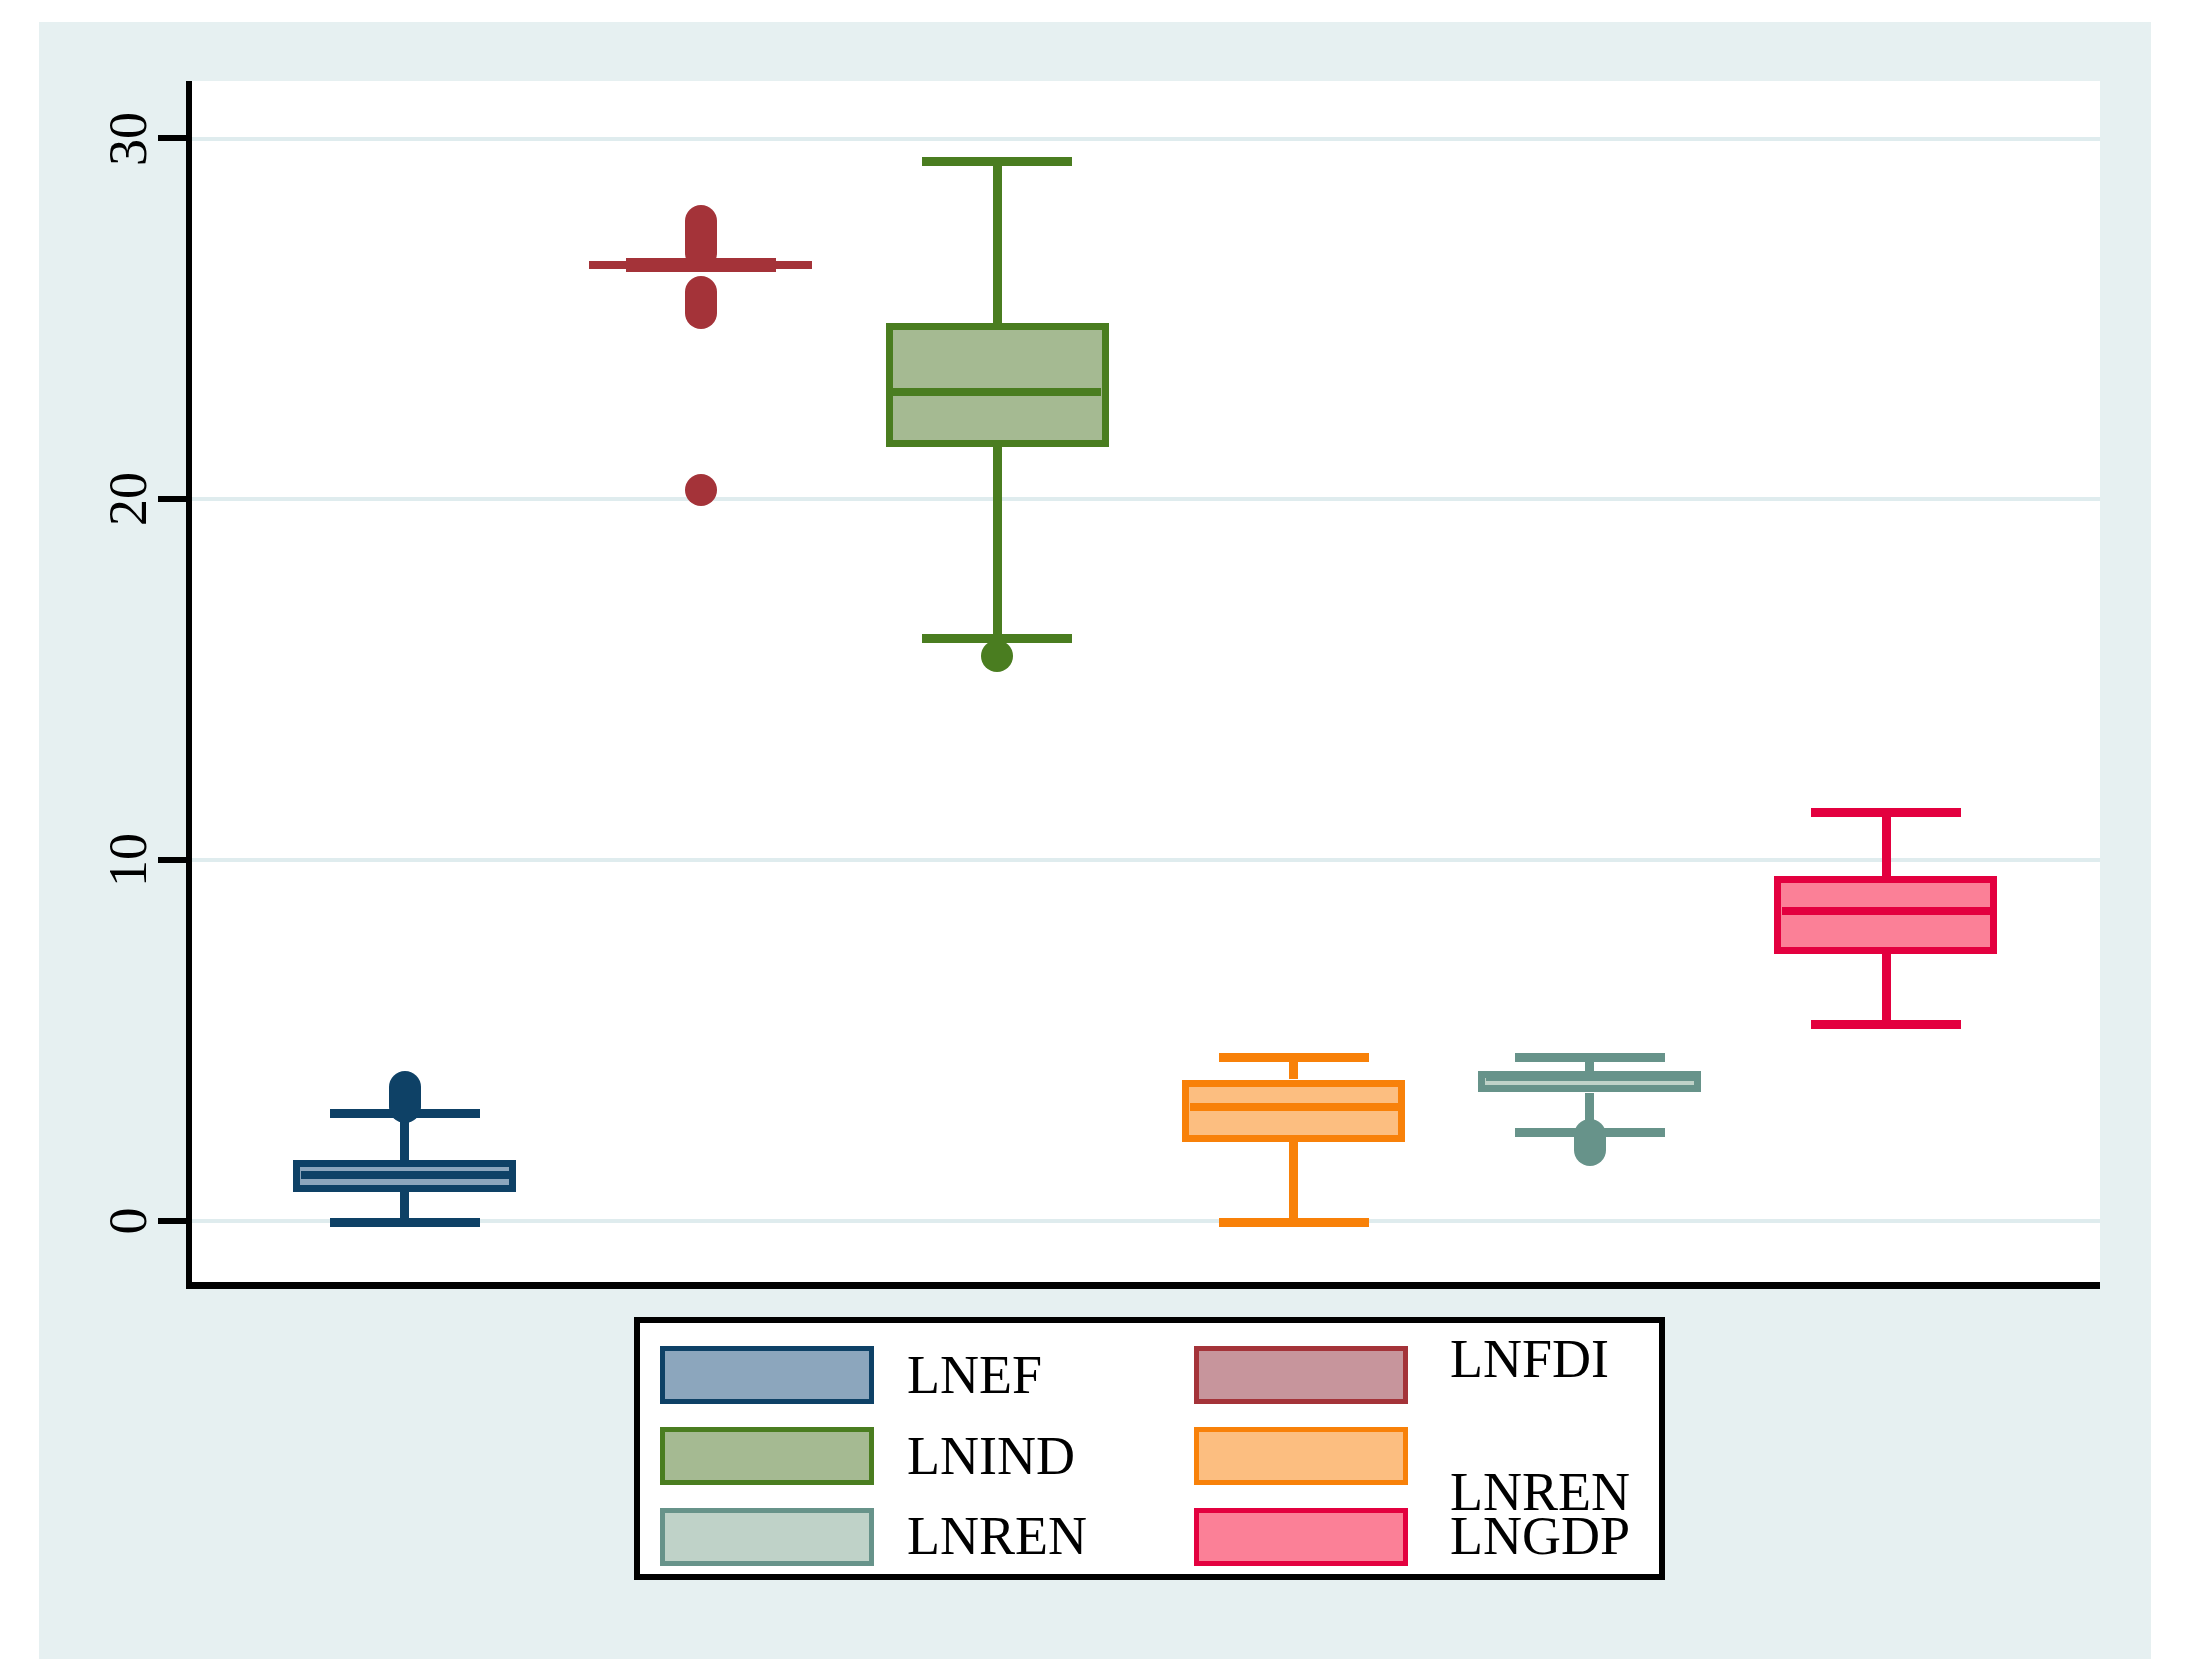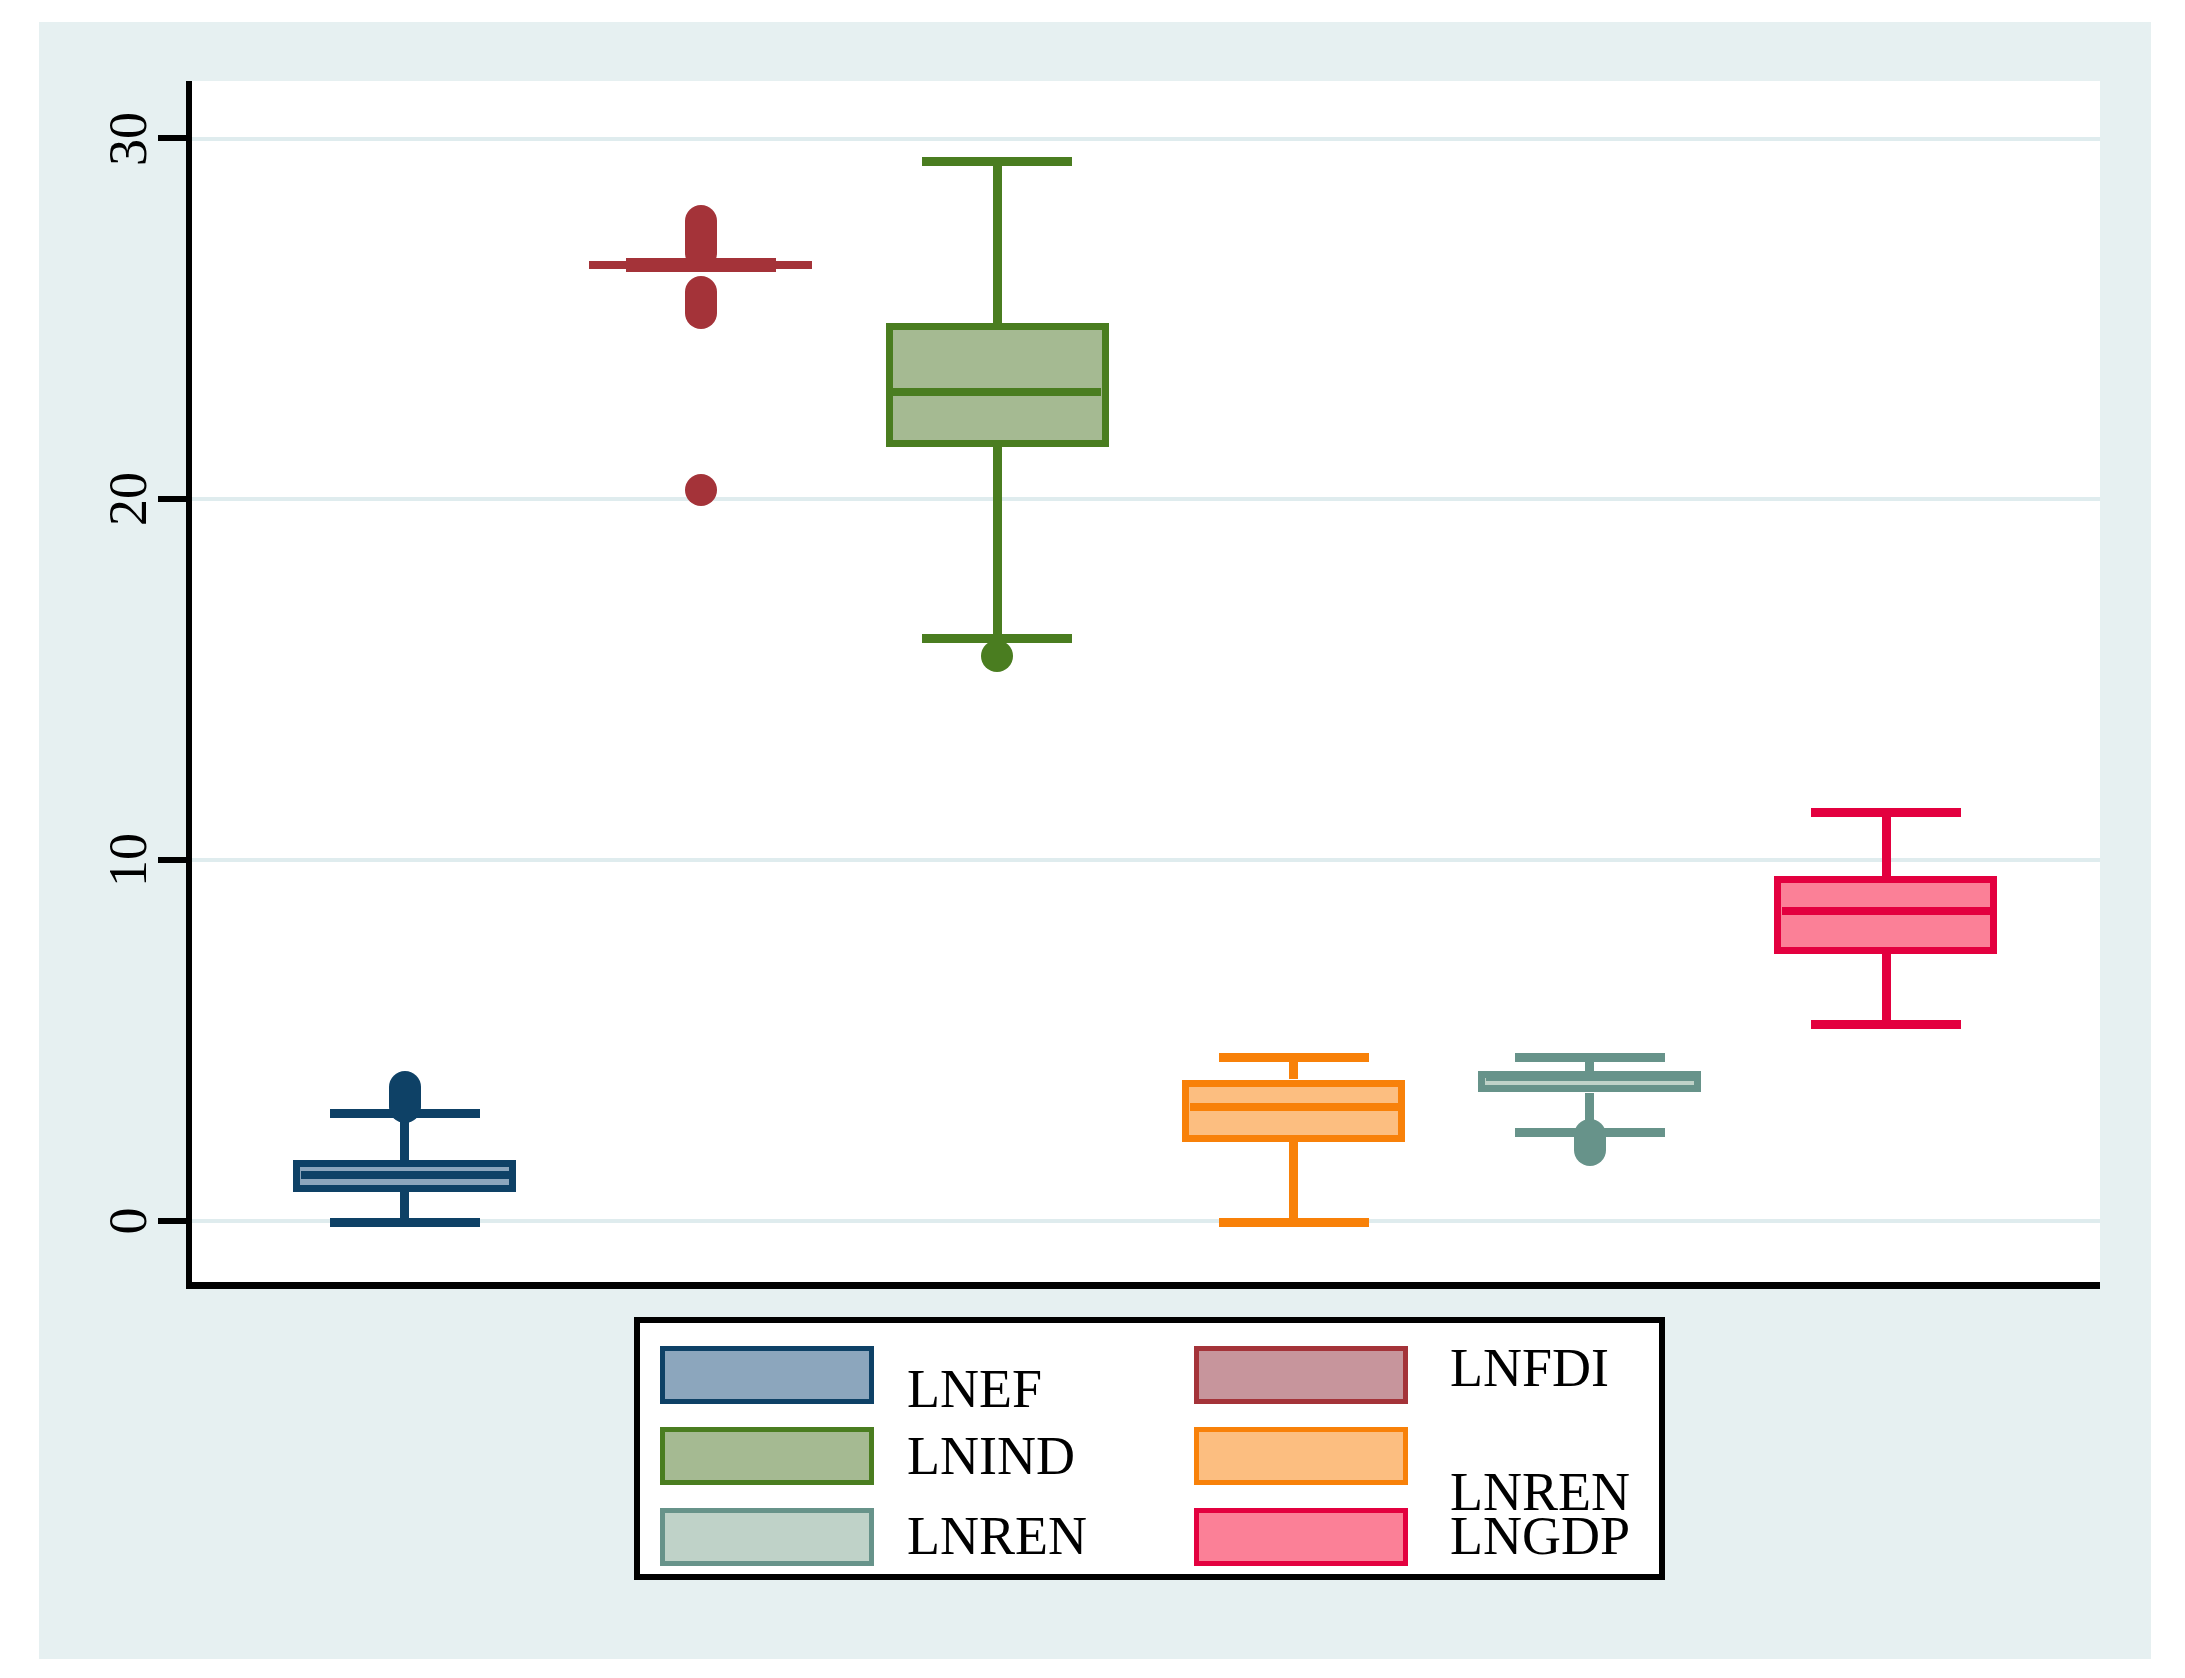--- a/index.html
+++ b/index.html
@@ -75,25 +75,25 @@
           <div class="abs" style="left: 1690px; top: 873px; width: 8.6px; height: 71px; background: rgb(227, 0, 63);"></div>
           <div class="abs" style="left: 1619px; top: 727px; width: 150px; height: 9.5px; background: rgb(227, 0, 63);"></div>
           <div class="abs" style="left: 1619px; top: 939px; width: 150px; height: 9.5px; background: rgb(227, 0, 63);"></div>
           <div class="abs" style="left: 1582px; top: 795px; width: 223px; height: 78px; background: rgb(251, 128, 151); box-sizing: border-box; border: 7.8px solid rgb(227, 0, 63);"></div>
           <div class="abs" style="left: 1590px; top: 826px; width: 208px; height: 8.6px; background: rgb(227, 0, 63);"></div>
         </div>
       </div>
     <div class="legend">
         <div class="abs" style="left: 0px; top: 0px;">
           <div class="swatch abs" style="left: 20px; top: 23px; background: rgb(140, 166, 189); border: 5.2px solid rgb(14, 65, 102);"></div>
-          <div class="legend-label abs" style="left: 267px; top: 35px;">LNEF</div>
+          <div class="legend-label abs" style="left: 267px; top: 21px;">LNEF</div>
         </div>
         <div class="abs" style="left: 0px; top: 0px;">
           <div class="swatch abs" style="left: 554px; top: 23px; background: rgb(199, 149, 156); border: 5.2px solid rgb(164, 51, 57);"></div>
-          <div class="legend-label abs" style="left: 810px; top: 14px;">LNFDI</div>
+          <div class="legend-label abs" style="left: 810px; top: 5px;">LNFDI</div>
         </div>
         <div class="abs" style="left: 0px; top: 0px;">
           <div class="swatch abs" style="left: 20px; top: 104px; background: rgb(165, 186, 146); border: 5.2px solid rgb(74, 125, 32);"></div>
           <div class="legend-label abs" style="left: 267px; top: 102px; text-align: center;">LNIND</div>
         </div>
         <div class="abs" style="left: 0px; top: 0px;">
           <div class="swatch abs" style="left: 554px; top: 104px; background: rgb(252, 190, 128); border: 5.2px solid rgb(248, 129, 9);"></div>
           <div class="legend-label abs" style="left: 810px; top: 102px; margin-top: 36px;">LNREN</div>
         </div>
         <div class="abs" style="left: 0px; top: 0px;">

